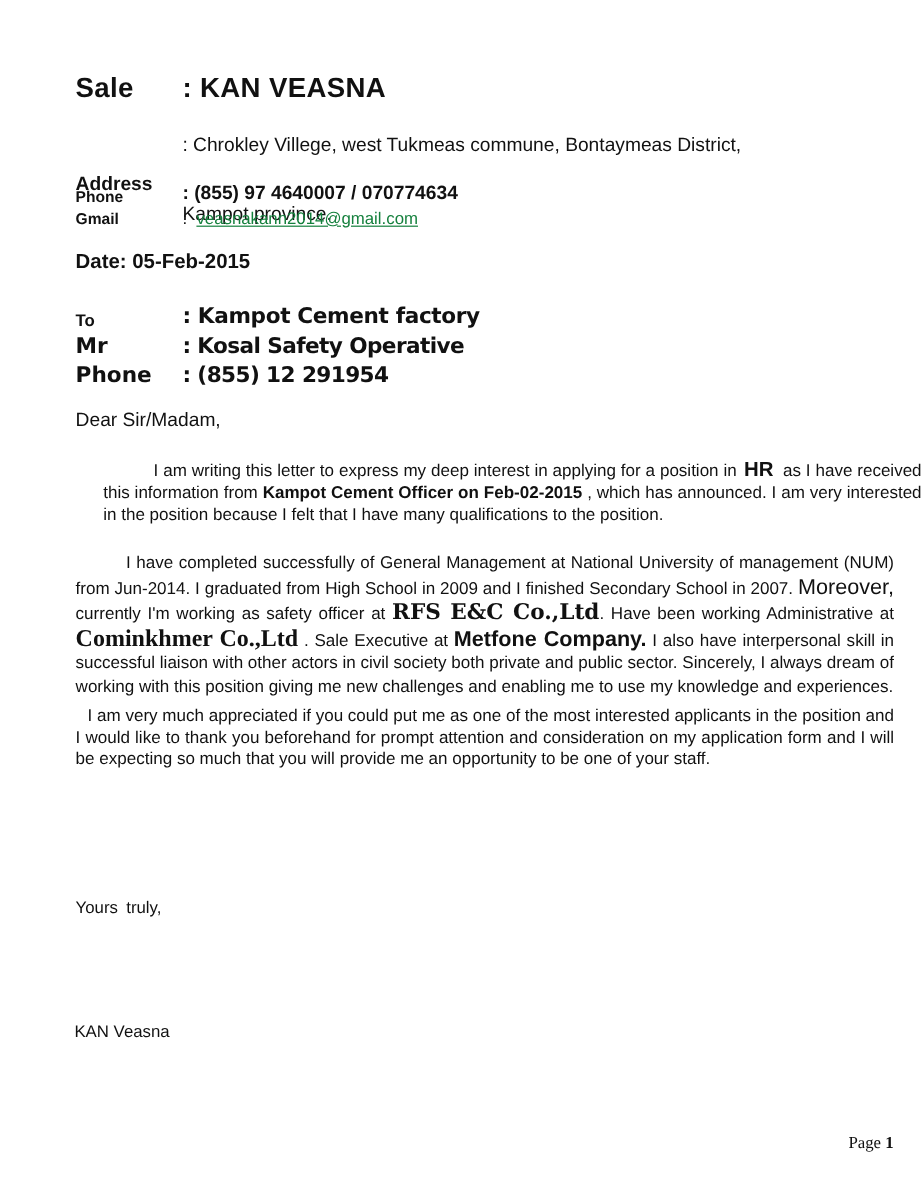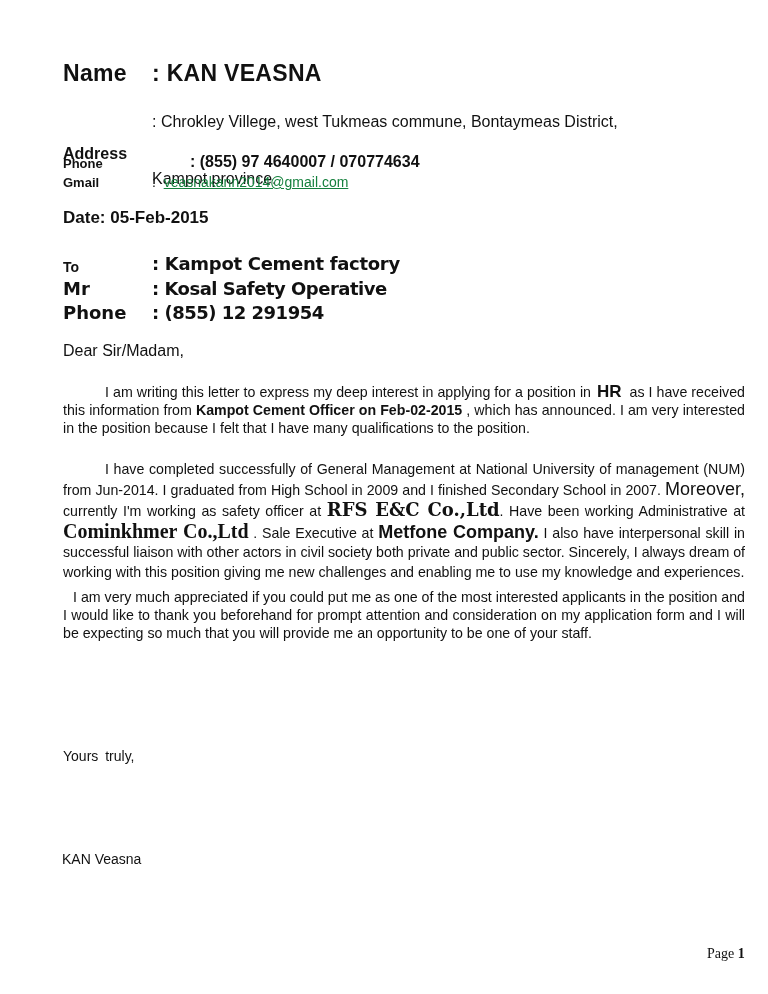--- a/index.html
+++ b/index.html
@@ -11,38 +11,38 @@
     .lbl { position: absolute; left: 63px; font-weight: bold; }
     .val { position: absolute; left: 152px; }
 
     .name-row { top: 60px; left: 63px; font-size: 23px; font-weight: bold; letter-spacing: 0.3px; }
     .name-row .n-lbl { display: inline-block; width: 89px; }
 
     .addr-lbl { top: 113px; font-size: 16px; margin-top: 32px; }
     .addr-1 { top: 113px; font-size: 16px; }
     .addr-2 { top: 133px; font-size: 16px; margin-top: 37px; }
     .ph-lbl { top: 156px; font-size: 13px; }
-    .ph-val { top: 153px; font-size: 16px; font-weight: bold; margin-left: 38px; }
+    .ph-val { top: 153px; font-size: 16px; font-weight: bold; }
     .gm-lbl { top: 175px; font-size: 13px; }
     .gm-val { top: 174px; font-size: 14px; }
     .gm-val a { color: #15803d; text-decoration: underline; }
 
     .date { top: 208px; left: 63px; font-size: 17px; font-weight: bold; }
 
     .to-lbl { top: 259px; font-size: 14px; }
     .to-val { top: 253px; font-size: 18px; font-weight: bold; font-family: "DejaVu Sans", sans-serif; letter-spacing: -0.3px; }
     .mr-lbl { top: 278px; font-size: 18px; font-family: "DejaVu Sans", sans-serif; }
     .mr-val { top: 278px; font-size: 18px; font-weight: bold; font-family: "DejaVu Sans", sans-serif; letter-spacing: -0.5px; }
     .ph2-lbl { top: 302px; font-size: 18px; font-family: "DejaVu Sans", sans-serif; }
     .ph2-val { top: 302px; font-size: 18px; font-weight: bold; font-family: "DejaVu Sans", sans-serif; letter-spacing: -0.5px; }
 
     .dear { top: 342px; left: 63px; font-size: 16px; }
 
     .para { position: absolute; left: 63px; width: 682px; font-size: 14.2px; line-height: 18px; text-align: justify; }
-    .p1 { top: 383px; }
+    .p1 { top: 383px; margin-left: 23px; }
     .p2 { top: 460px; line-height: 19.5px; }
     .p3 { top: 588px; }
     .indent { display: inline-block; width: 42px; }
     .indent-s { display: inline-block; width: 10px; }
     .hr { font-size: 17px; font-weight: bold; margin: 0 8px 0 6px; }
     .big { font-size: 18px; }
     .serif-b { font-family: "DejaVu Serif", serif; font-weight: bold; font-size: 18px; }
     .serif-b2 { font-family: "Liberation Serif", serif; font-weight: bold; font-size: 20px; }
     .sans-b { font-weight: bold; font-size: 18px; }
 
@@ -51,21 +51,21 @@
 
     .page-num { top: 946px; left: 707px; font-family: "Liberation Serif", serif; font-size: 14px; }
     .page-num b { font-weight: bold; }
   </style>
 </head>
 <body>
 
 <div>
 
   <div class="abs name-row">
-    <span class="n-lbl">Name</span><span>: KAN VEASNA</span>
+    <span class="n-lbl">Sale</span><span>: KAN VEASNA</span>
   </div>
 
   <div class="lbl addr-lbl">Address</div>
   <div class="val addr-1 abs">: Chrokley Villege, west Tukmeas commune, Bontaymeas District,</div>
   <div class="val addr-2 abs">Kampot province.</div>
 
   <div class="lbl ph-lbl">Phone</div>
   <div class="val ph-val abs">: (855) 97 4640007 / 070774634</div>
 
   <div class="lbl gm-lbl">Gmail</div>

